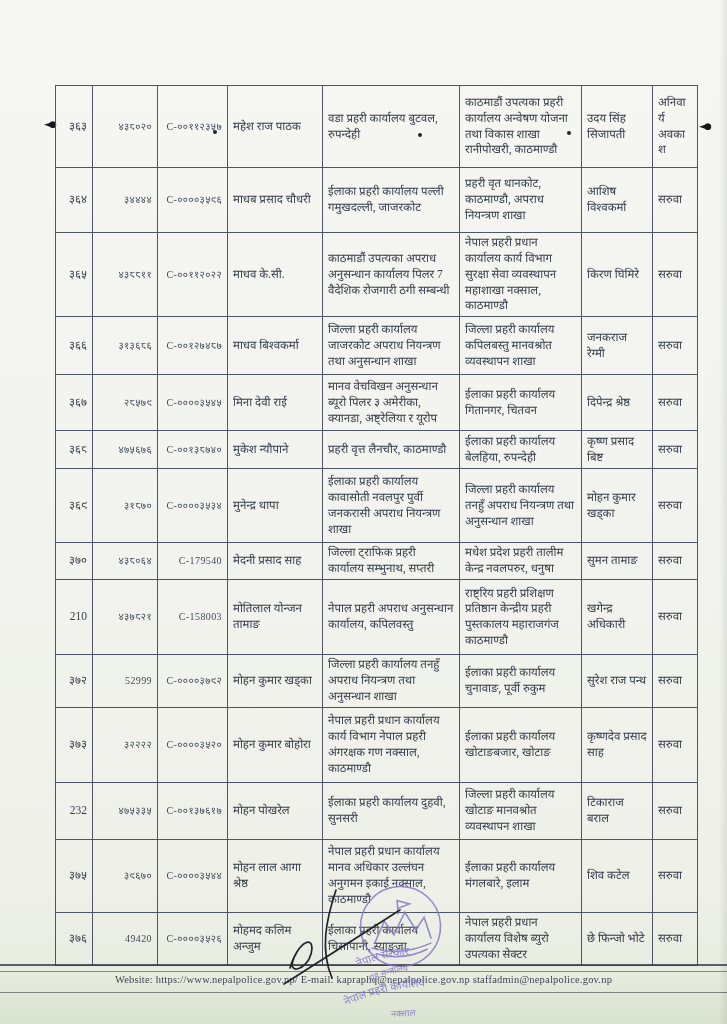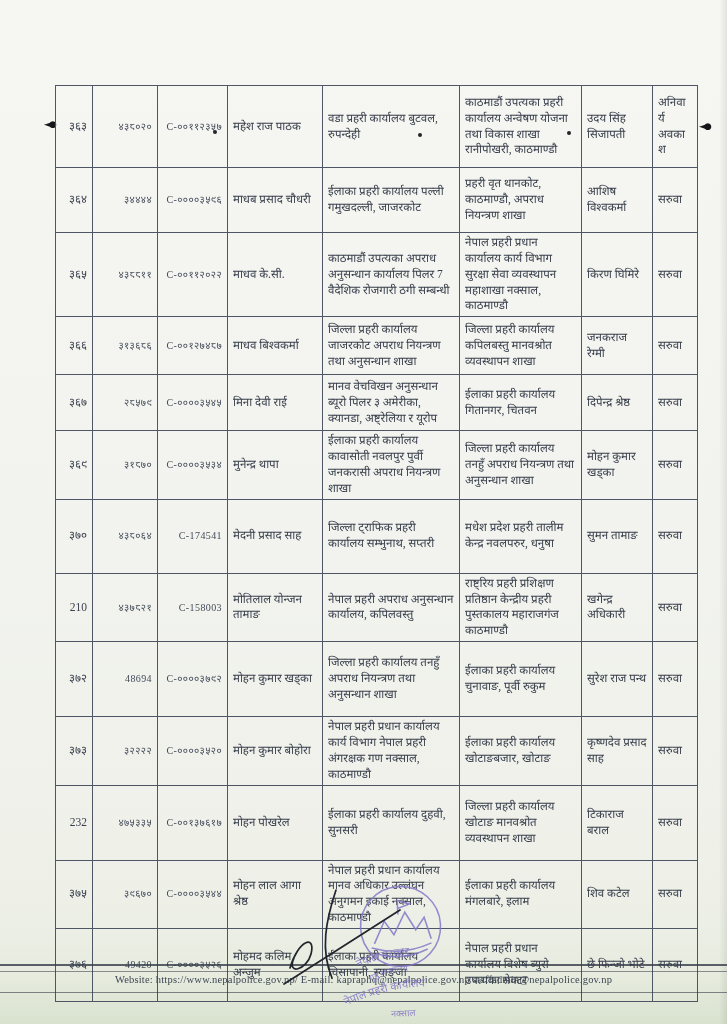--- a/index.html
+++ b/index.html
@@ -131,52 +131,62 @@
         <td class="c">३६७</td>
         <td class="c num">२८५७९</td>
         <td class="c num">C-००००३५४५</td>
         <td>मिना देवी राई</td>
         <td>मानव वेचविखन अनुसन्धान ब्यूरो पिलर ३ अमेरीका, क्यानडा, अष्ट्रेलिया र यूरोप</td>
         <td>ईलाका प्रहरी कार्यालय गितानगर, चितवन</td>
         <td>दिपेन्द्र श्रेष्ठ</td>
         <td>सरुवा</td>
       </tr>
       <tr>
+        <td class="c">३६८</td>
+        <td class="c num">४७५६७६</td>
+        <td class="c num">C-००१३८७४०</td>
+        <td>मुकेश न्यौपाने</td>
+        <td>प्रहरी वृत्त लैनचौर, काठमाण्डौ</td>
+        <td>ईलाका प्रहरी कार्यालय बेलहिया, रुपन्देही</td>
+        <td>कृष्ण प्रसाद बिष्ट</td>
+        <td>सरुवा</td>
+      </tr>
+      <tr>
         <td class="c">३६९</td>
         <td class="c num">३१८७०</td>
         <td class="c num">C-००००३५३४</td>
         <td>मुनेन्द्र थापा</td>
         <td>ईलाका प्रहरी कार्यालय कावासोती नवलपुर पुर्वी जनकरासी अपराध नियन्त्रण शाखा</td>
         <td>जिल्ला प्रहरी कार्यालय तनहुँ अपराध नियन्त्रण तथा अनुसन्धान शाखा</td>
         <td>मोहन कुमार खड्का</td>
         <td>सरुवा</td>
       </tr>
       <tr>
         <td class="c">३७०</td>
         <td class="c num">४३८०६४</td>
-        <td class="c num">C-174541</td>
+        <td class="c num">C-179540</td>
         <td>मेदनी प्रसाद साह</td>
         <td>जिल्ला ट्राफिक प्रहरी कार्यालय सम्भुनाथ, सप्तरी</td>
         <td>मधेश प्रदेश प्रहरी तालीम केन्द्र नवलपरुर, धनुषा</td>
         <td>सुमन तामाङ</td>
         <td>सरुवा</td>
       </tr>
       <tr>
         <td class="c">210</td>
         <td class="c num">४३७८२१</td>
         <td class="c num">C-158003</td>
         <td>मोतिलाल योन्जन तामाङ</td>
         <td>नेपाल प्रहरी अपराध अनुसन्धान कार्यालय, कपिलवस्तु</td>
         <td>राष्ट्रिय प्रहरी प्रशिक्षण प्रतिष्ठान केन्द्रीय प्रहरी पुस्तकालय महाराजगंज काठमाण्डौ</td>
         <td>खगेन्द्र अधिकारी</td>
         <td>सरुवा</td>
       </tr>
       <tr>
         <td class="c">३७२</td>
-        <td class="c num">48694</td>
+        <td class="c num">52999</td>
         <td class="c num">C-००००३७९२</td>
         <td>मोहन कुमार खड्का</td>
         <td>जिल्ला प्रहरी कार्यालय तनहुँ अपराध नियन्त्रण तथा अनुसन्धान शाखा</td>
         <td>ईलाका प्रहरी कार्यालय चुनावाङ, पूर्वी रुकुम</td>
         <td>सुरेश राज पन्थ</td>
         <td>सरुवा</td>
       </tr>
       <tr>
         <td class="c">३७३</td>
         <td class="c num">३२२२२</td>

